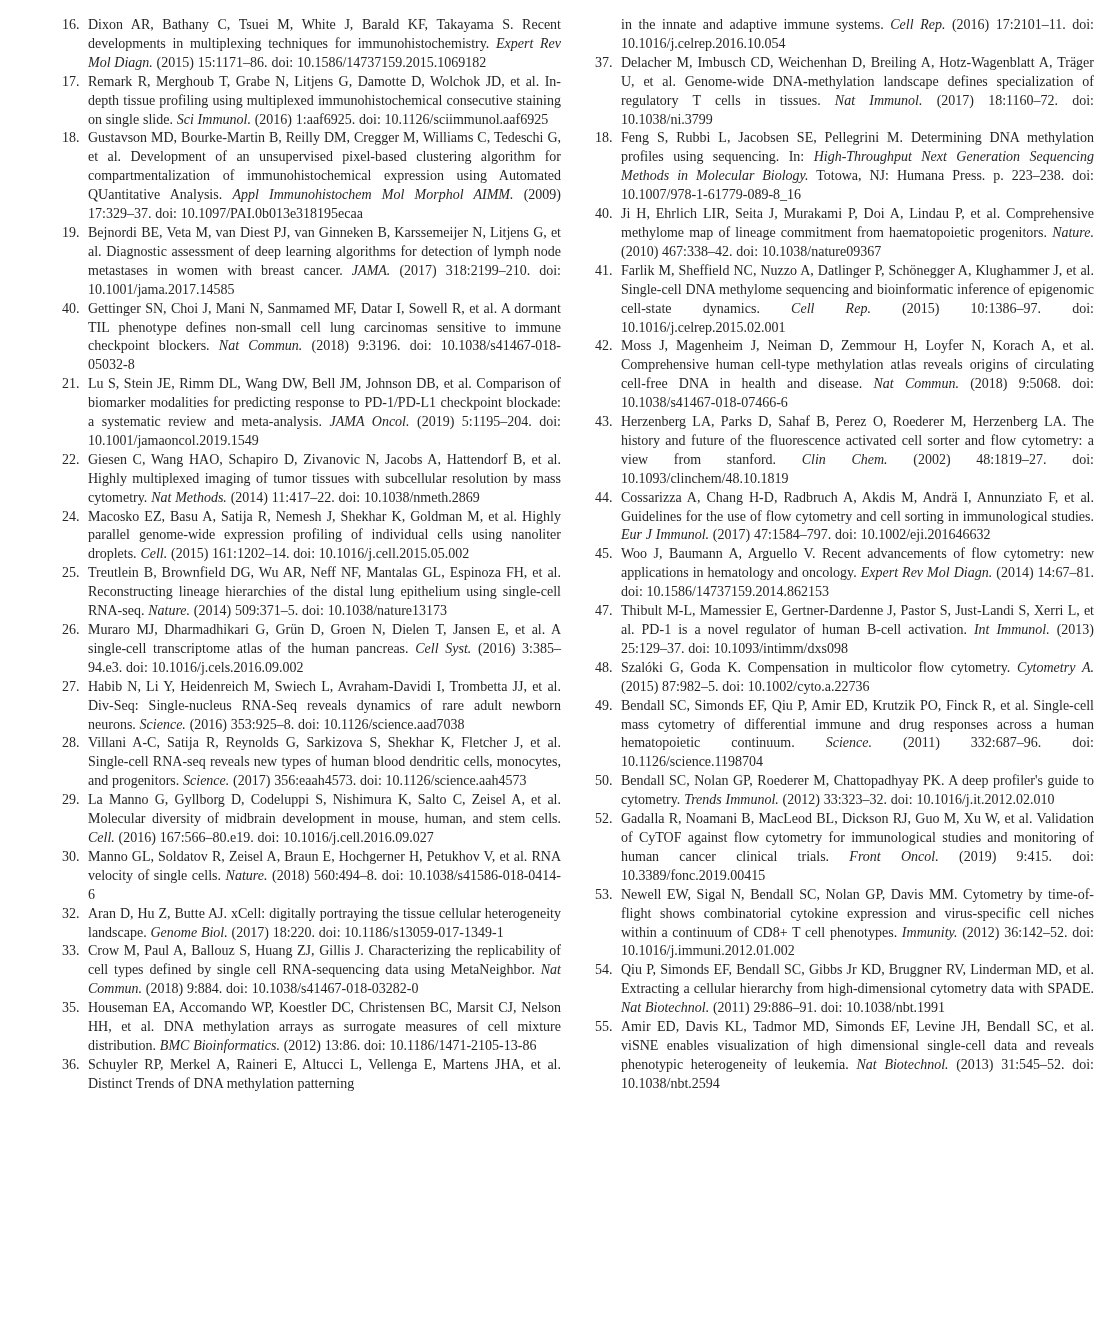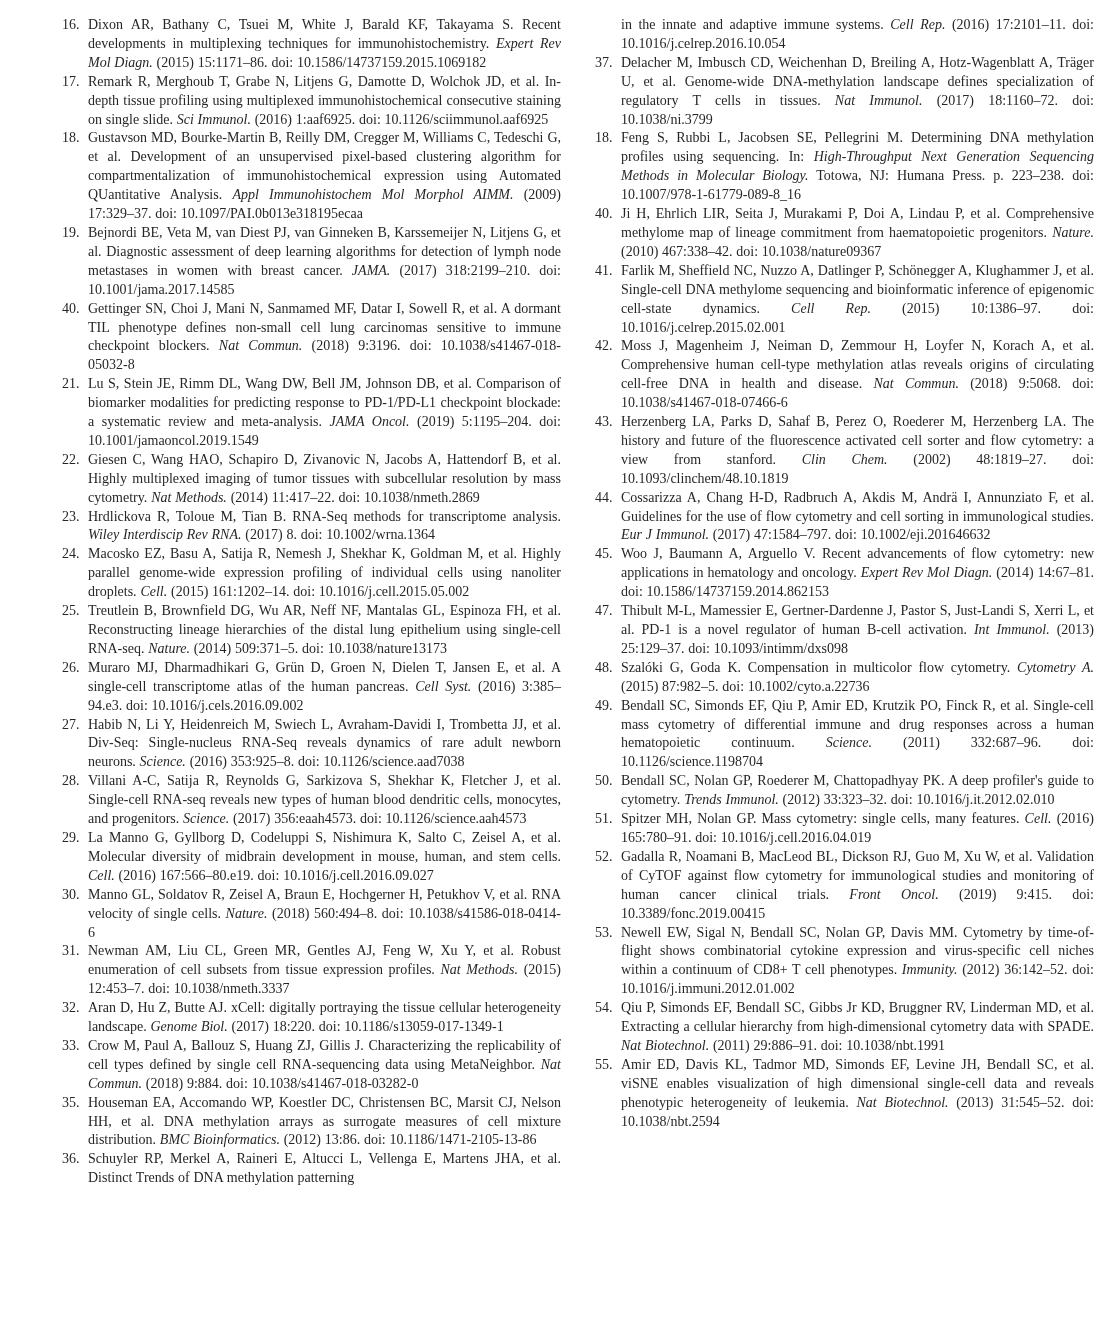--- a/index.html
+++ b/index.html
@@ -73,24 +73,20 @@
       </div>
       <div class="ref">
         <span class="ref-num">21.</span>
         <span class="ref-text"><span>Lu S, Stein JE, Rimm DL, Wang DW, Bell JM, Johnson DB, et al. Comparison of biomarker modalities for predicting response to PD-1/PD-L1 checkpoint blockade: a systematic review and meta-analysis. </span><i>JAMA Oncol.</i><span> (2019) 5:1195–204. doi: 10.1001/jamaoncol.2019.1549</span></span>
       </div>
       <div class="ref">
         <span class="ref-num">22.</span>
         <span class="ref-text"><span>Giesen C, Wang HAO, Schapiro D, Zivanovic N, Jacobs A, Hattendorf B, et al. Highly multiplexed imaging of tumor tissues with subcellular resolution by mass cytometry. </span><i>Nat Methods.</i><span> (2014) 11:417–22. doi: 10.1038/nmeth.2869</span></span>
       </div>
       <div class="ref">
-        <span class="ref-num">23.</span>
-        <span class="ref-text"><span>Hrdlickova R, Toloue M, Tian B. RNA-Seq methods for transcriptome analysis. </span><i>Wiley Interdiscip Rev RNA.</i><span> (2017) 8. doi: 10.1002/wrna.1364</span></span>
-      </div>
-      <div class="ref">
         <span class="ref-num">24.</span>
         <span class="ref-text"><span>Macosko EZ, Basu A, Satija R, Nemesh J, Shekhar K, Goldman M, et al. Highly parallel genome-wide expression profiling of individual cells using nanoliter droplets. </span><i>Cell.</i><span> (2015) 161:1202–14. doi: 10.1016/j.cell.2015.05.002</span></span>
       </div>
       <div class="ref">
         <span class="ref-num">25.</span>
         <span class="ref-text"><span>Treutlein B, Brownfield DG, Wu AR, Neff NF, Mantalas GL, Espinoza FH, et al. Reconstructing lineage hierarchies of the distal lung epithelium using single-cell RNA-seq. </span><i>Nature.</i><span> (2014) 509:371–5. doi: 10.1038/nature13173</span></span>
       </div>
       <div class="ref">
         <span class="ref-num">26.</span>
         <span class="ref-text"><span>Muraro MJ, Dharmadhikari G, Grün D, Groen N, Dielen T, Jansen E, et al. A single-cell transcriptome atlas of the human pancreas. </span><i>Cell Syst.</i><span> (2016) 3:385–94.e3. doi: 10.1016/j.cels.2016.09.002</span></span>
@@ -103,24 +99,20 @@
         <span class="ref-num">28.</span>
         <span class="ref-text"><span>Villani A-C, Satija R, Reynolds G, Sarkizova S, Shekhar K, Fletcher J, et al. Single-cell RNA-seq reveals new types of human blood dendritic cells, monocytes, and progenitors. </span><i>Science.</i><span> (2017) 356:eaah4573. doi: 10.1126/science.aah4573</span></span>
       </div>
       <div class="ref">
         <span class="ref-num">29.</span>
         <span class="ref-text"><span>La Manno G, Gyllborg D, Codeluppi S, Nishimura K, Salto C, Zeisel A, et al. Molecular diversity of midbrain development in mouse, human, and stem cells. </span><i>Cell.</i><span> (2016) 167:566–80.e19. doi: 10.1016/j.cell.2016.09.027</span></span>
       </div>
       <div class="ref">
         <span class="ref-num">30.</span>
         <span class="ref-text"><span>Manno GL, Soldatov R, Zeisel A, Braun E, Hochgerner H, Petukhov V, et al. RNA velocity of single cells. </span><i>Nature.</i><span> (2018) 560:494–8. doi: 10.1038/s41586-018-0414-6</span></span>
-      </div>
-      <div class="ref">
-        <span class="ref-num">31.</span>
-        <span class="ref-text"><span>Newman AM, Liu CL, Green MR, Gentles AJ, Feng W, Xu Y, et al. Robust enumeration of cell subsets from tissue expression profiles. </span><i>Nat Methods.</i><span> (2015) 12:453–7. doi: 10.1038/nmeth.3337</span></span>
       </div>
       <div class="ref">
         <span class="ref-num">32.</span>
         <span class="ref-text"><span>Aran D, Hu Z, Butte AJ. xCell: digitally portraying the tissue cellular heterogeneity landscape. </span><i>Genome Biol.</i><span> (2017) 18:220. doi: 10.1186/s13059-017-1349-1</span></span>
       </div>
       <div class="ref">
         <span class="ref-num">33.</span>
         <span class="ref-text"><span>Crow M, Paul A, Ballouz S, Huang ZJ, Gillis J. Characterizing the replicability of cell types defined by single cell RNA-sequencing data using MetaNeighbor. </span><i>Nat Commun.</i><span> (2018) 9:884. doi: 10.1038/s41467-018-03282-0</span></span>
       </div>
       <div class="ref">
@@ -179,24 +171,20 @@
       </div>
       <div class="ref">
         <span class="ref-num">49.</span>
         <span class="ref-text"><span>Bendall SC, Simonds EF, Qiu P, Amir ED, Krutzik PO, Finck R, et al. Single-cell mass cytometry of differential immune and drug responses across a human hematopoietic continuum. </span><i>Science.</i><span> (2011) 332:687–96. doi: 10.1126/science.1198704</span></span>
       </div>
       <div class="ref">
         <span class="ref-num">50.</span>
         <span class="ref-text"><span>Bendall SC, Nolan GP, Roederer M, Chattopadhyay PK. A deep profiler's guide to cytometry. </span><i>Trends Immunol.</i><span> (2012) 33:323–32. doi: 10.1016/j.it.2012.02.010</span></span>
       </div>
       <div class="ref">
-        <span class="ref-num">51.</span>
-        <span class="ref-text"><span>Spitzer MH, Nolan GP. Mass cytometry: single cells, many features. </span><i>Cell.</i><span> (2016) 165:780–91. doi: 10.1016/j.cell.2016.04.019</span></span>
-      </div>
-      <div class="ref">
         <span class="ref-num">52.</span>
         <span class="ref-text"><span>Gadalla R, Noamani B, MacLeod BL, Dickson RJ, Guo M, Xu W, et al. Validation of CyTOF against flow cytometry for immunological studies and monitoring of human cancer clinical trials. </span><i>Front Oncol.</i><span> (2019) 9:415. doi: 10.3389/fonc.2019.00415</span></span>
       </div>
       <div class="ref">
         <span class="ref-num">53.</span>
         <span class="ref-text"><span>Newell EW, Sigal N, Bendall SC, Nolan GP, Davis MM. Cytometry by time-of-flight shows combinatorial cytokine expression and virus-specific cell niches within a continuum of CD8+ T cell phenotypes. </span><i>Immunity.</i><span> (2012) 36:142–52. doi: 10.1016/j.immuni.2012.01.002</span></span>
       </div>
       <div class="ref">
         <span class="ref-num">54.</span>
         <span class="ref-text"><span>Qiu P, Simonds EF, Bendall SC, Gibbs Jr KD, Bruggner RV, Linderman MD, et al. Extracting a cellular hierarchy from high-dimensional cytometry data with SPADE. </span><i>Nat Biotechnol.</i><span> (2011) 29:886–91. doi: 10.1038/nbt.1991</span></span>

